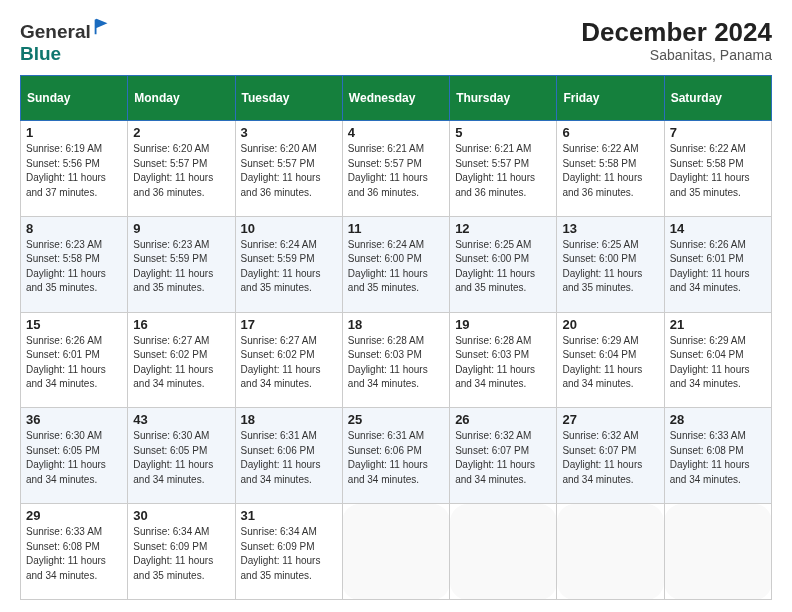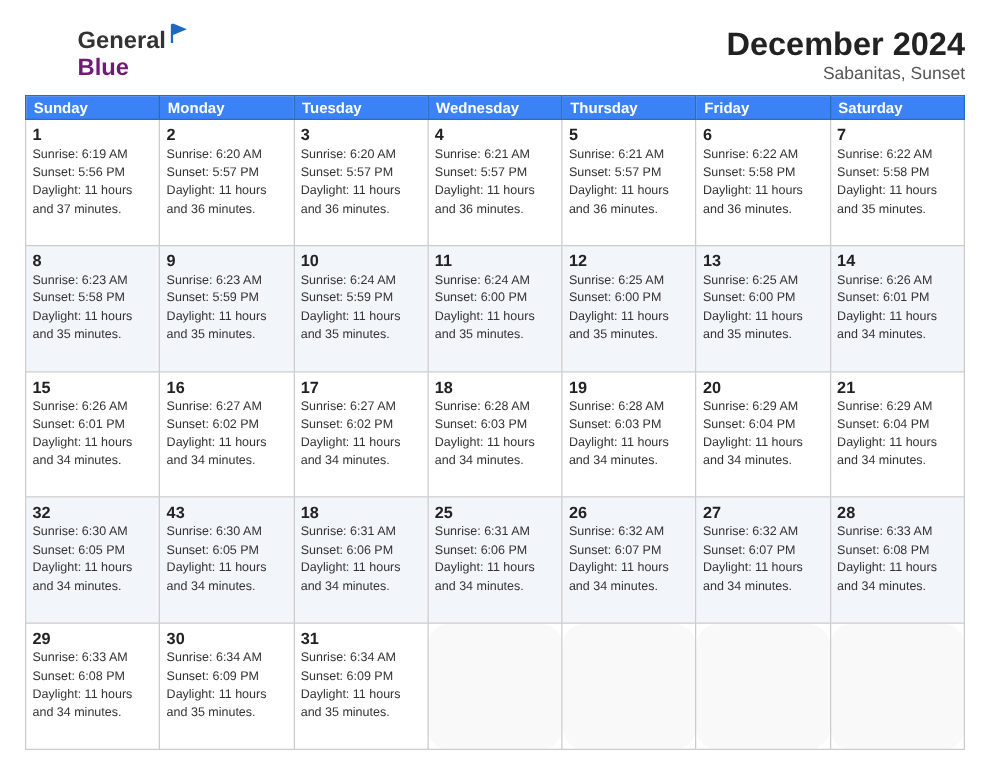--- a/index.html
+++ b/index.html
@@ -13,23 +13,22 @@
     .page {
       width: 792px;
       height: 612px;
       padding: 16px 20px 12px 20px;
       display: flex;
       flex-direction: column;
     }
     .header {
       display: flex;
       justify-content: space-between;
-      align-items: flex-end;
+      align-items: center;
       margin-bottom: 10px;
-      margin-left: 42px;
     }
     .logo {
       display: flex;
       flex-direction: column;
       align-items: flex-start;
     }
     .logo-text {
       display: flex;
       align-items: center;
       gap: 2px;
@@ -53,24 +52,24 @@
     }
     .calendar {
       flex: 1;
       border: 1px solid #ccc;
       border-collapse: collapse;
       width: 100%;
       table-layout: fixed;
       font-size: 10.5px;
     }
     .calendar th {
-      background: #3b82f6;
+      background: #15803d;
       color: #fff;
       text-align: left;
-      padding: 2px 6px;
+      padding: 15px 6px;
       font-size: 12px;
       font-weight: bold;
       border: 1px solid #2a6ebb;
     }
     .calendar td {
       border: 1px solid #ccc;
       vertical-align: top;
       padding: 4px 5px;
       background: #fff;
       height: 80px;
@@ -105,26 +104,26 @@
   <div class="header">
     <div class="logo">
       <div class="logo-text">
         <span>
           <span style="color:#333;font-size:19px;font-weight:bold;">General</span><svg class="logo-icon" viewBox="0 0 24 24" xmlns="http://www.w3.org/2000/svg">
             <polygon points="4,4 4,20 6,20 6,13 18,8 6,3" fill="#1a6bbf"></polygon>
           </svg>
         </span>
       </div>
       <div>
-        <span style="color:#701a75;font-size:19px;font-weight:bold;">Blue</span>
+        <span style="color:#0f766e;font-size:19px;font-weight:bold;">Blue</span>
       </div>
     </div>
     <div class="title-block">
       <div class="month-title">December 2024</div>
-      <div class="location">Sabanitas, Sunset</div>
+      <div class="location">Sabanitas, Panama</div>
     </div>
   </div>
 
   <table class="calendar">
     <thead>
       <tr>
       <th>Sunday</th>
           <th>Monday</th>
           <th>Tuesday</th>
           <th>Wednesday</th>
@@ -282,21 +281,21 @@
           <td>
             <span class="day-num">21</span>
             <div class="day-info" style="white-space: pre-line;">Sunrise: 6:29 AM
 Sunset: 6:04 PM
 Daylight: 11 hours
 and 34 minutes.</div>
           </td>
         </tr>
         <tr>
           <td>
-            <span class="day-num">32</span>
+            <span class="day-num">36</span>
             <div class="day-info" style="white-space: pre-line;">Sunrise: 6:30 AM
 Sunset: 6:05 PM
 Daylight: 11 hours
 and 34 minutes.</div>
           </td>
           <td>
             <span class="day-num">43</span>
             <div class="day-info" style="white-space: pre-line;">Sunrise: 6:30 AM
 Sunset: 6:05 PM
 Daylight: 11 hours

